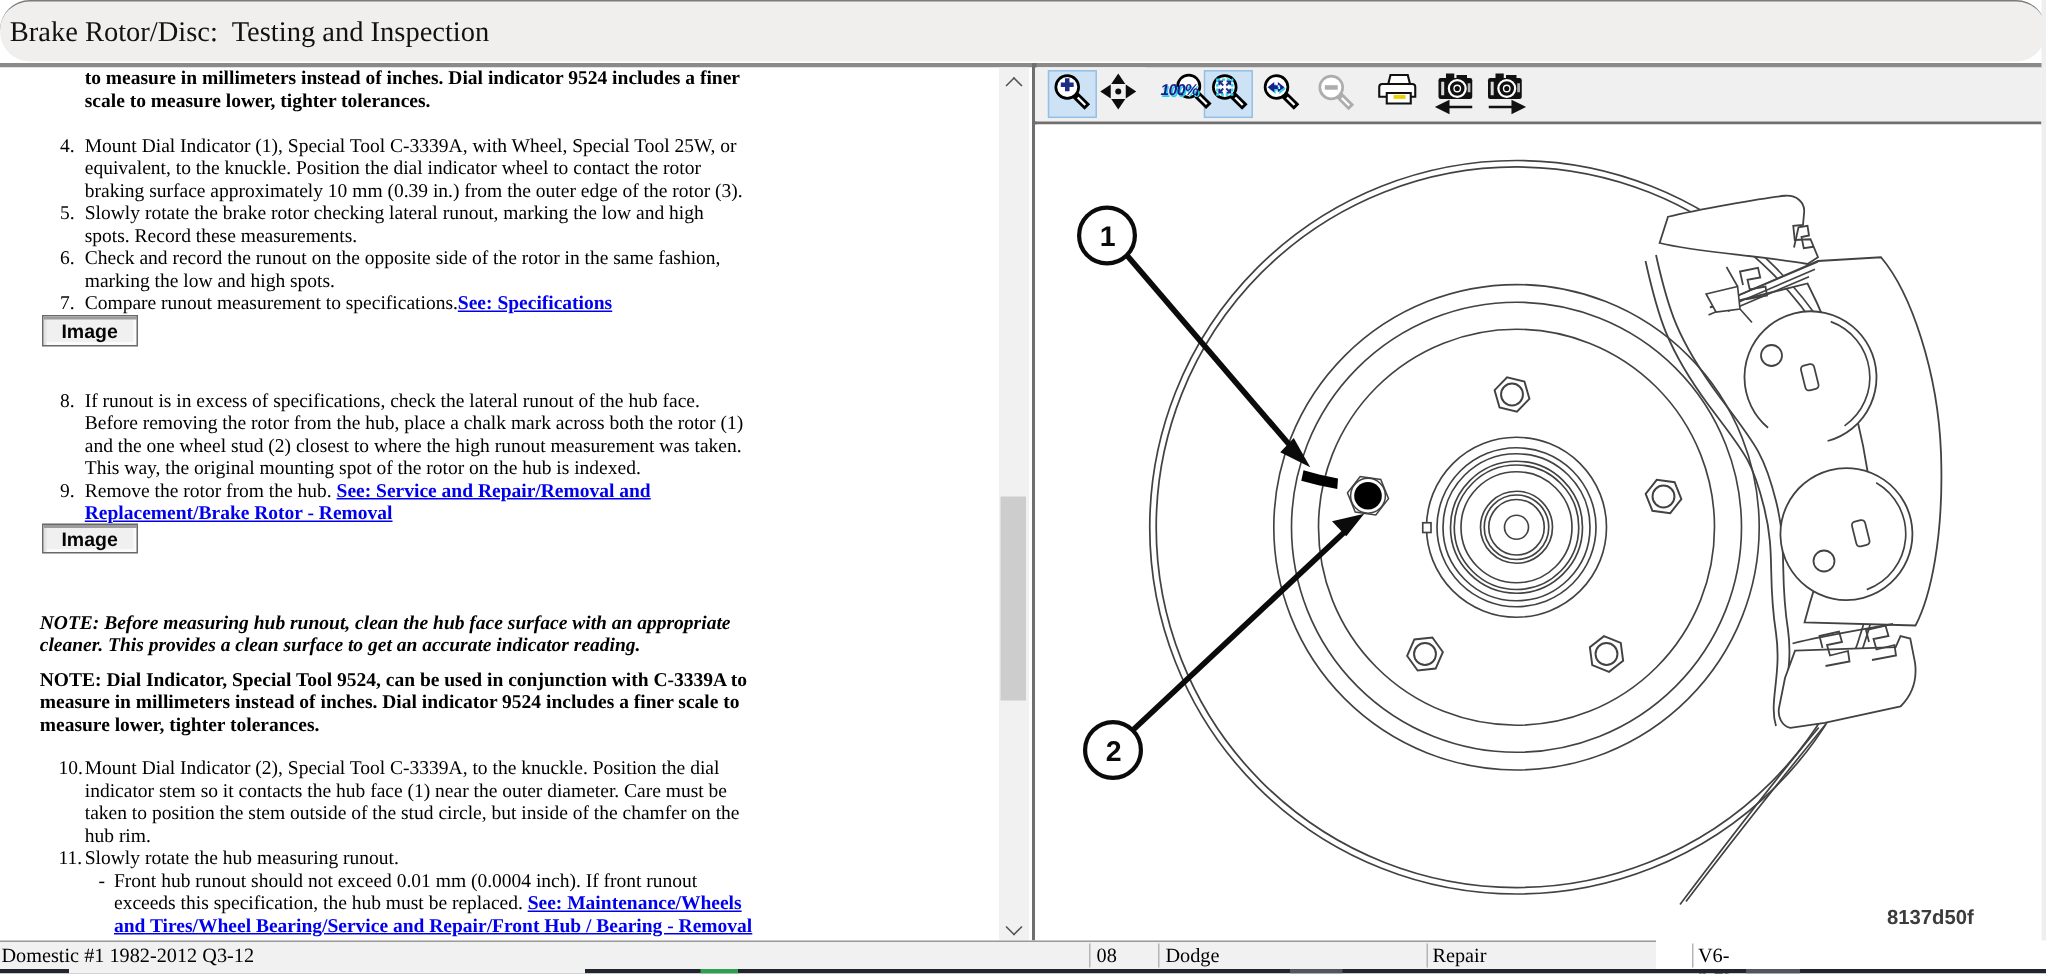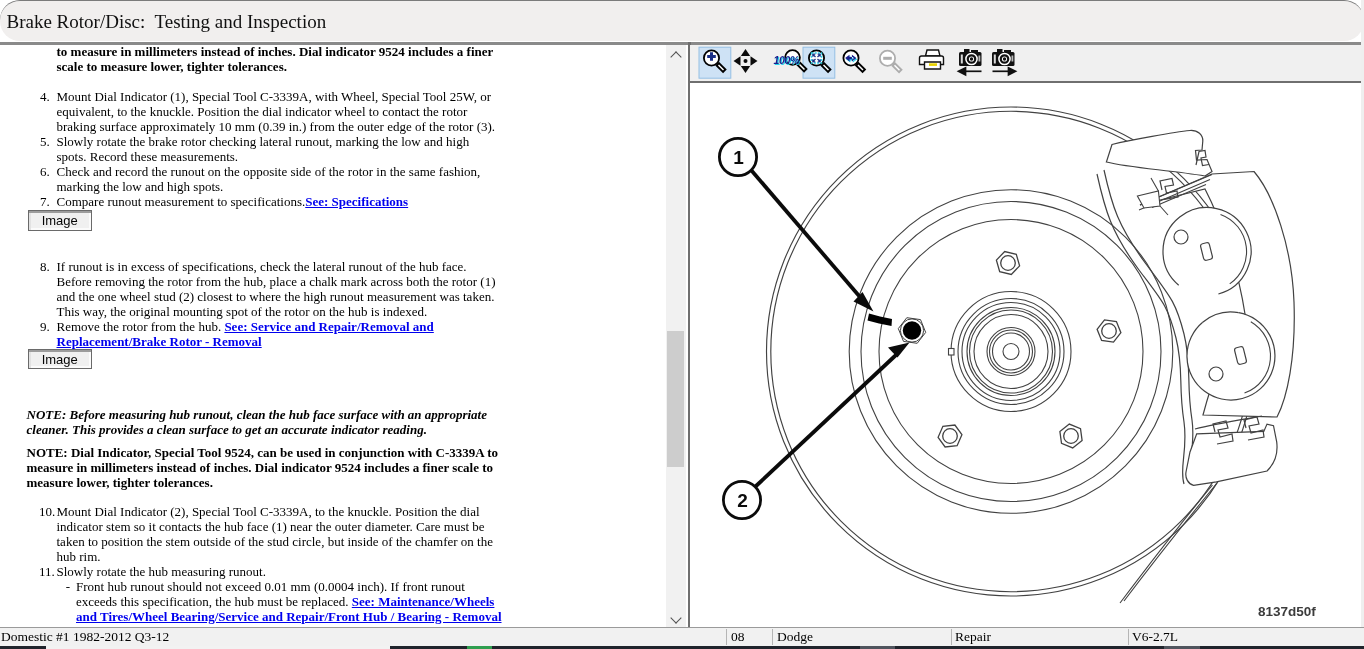--- a/index.html
+++ b/index.html
@@ -10,34 +10,34 @@
   #hdr .t{position:absolute;left:6.5px;top:9.5px;font-size:19px;color:#111;}
   #hline{left:0;top:42px;width:1364px;height:2.5px;background:#8a8a8a;}
   
   #lpane{left:0;top:45px;width:764px;height:582px;background:#fff;overflow:hidden;font-size:13px;color:#000;}
   #lpane .bl{position:absolute;line-height:15px;}
   .b{font-weight:bold;}
   a.lk{color:#0000ee;font-weight:bold;text-decoration:underline;}
   .num{position:absolute;left:-16.5px;}
   .btn{position:absolute;left:28px;width:61.5px;height:18.8px;background:#f0f0f0;border:1.3px solid #6a6a6a;
        box-shadow:inset 0 2px 0 #9c9c9c, inset 2px 0 0 #e2e2e2, inset -2px 0 0 #fbfbfb, inset 0 -2px 0 #fbfbfb;
-       font-family:"Liberation Sans",sans-serif;font-weight:normal;font-size:13px;color:#050505;
+       font-family:"Liberation Sans",sans-serif;font-weight:bold;font-size:13px;color:#050505;
        text-align:center;line-height:20px;}
   
   #sbar{left:666px;top:45px;width:20px;height:582px;background:#f1f1f1;}
   #sthumb{position:absolute;left:1px;top:286px;width:17px;height:136px;background:#cdcdcd;}
   .chev{position:absolute;left:6px;width:7px;height:7px;border-left:1.8px solid #505050;border-top:1.8px solid #505050;}
   
   #vdiv{left:688.3px;top:42px;width:2.6px;height:585px;background:#6f6f6f;}
   #toolbar{left:690px;top:44.5px;width:671px;height:36.5px;background:#f0f0f0;}
   #tbline{left:690px;top:81px;width:671px;height:2.3px;background:#6f6f6f;}
   #rmargin{left:1361px;top:0px;width:3px;height:627px;background:#efefef;}
   #draw{left:690px;top:83.3px;width:671px;height:543.7px;background:#fff;}
   
-  #status{left:0;top:627px;width:1364px;height:18.5px;background:#f1f1f1;border-top:1.2px solid #9a9a9a;
+  #status{left:0;top:627px;width:1104px;height:18.5px;background:#f1f1f1;border-top:1.2px solid #9a9a9a;
           font-size:13.5px;color:#000;}
   #status span{position:absolute;top:0.5px;}
   .vsep{position:absolute;top:1px;width:1px;height:16px;background:#b5b5b5;}
   
   #task{left:0;top:645.7px;width:1364px;height:3.3px;background:#20242c;}
   #task div{position:absolute;height:3.3px;}
 </style>
 </head>
 <body>
 <div class="abs" id="hdr">

